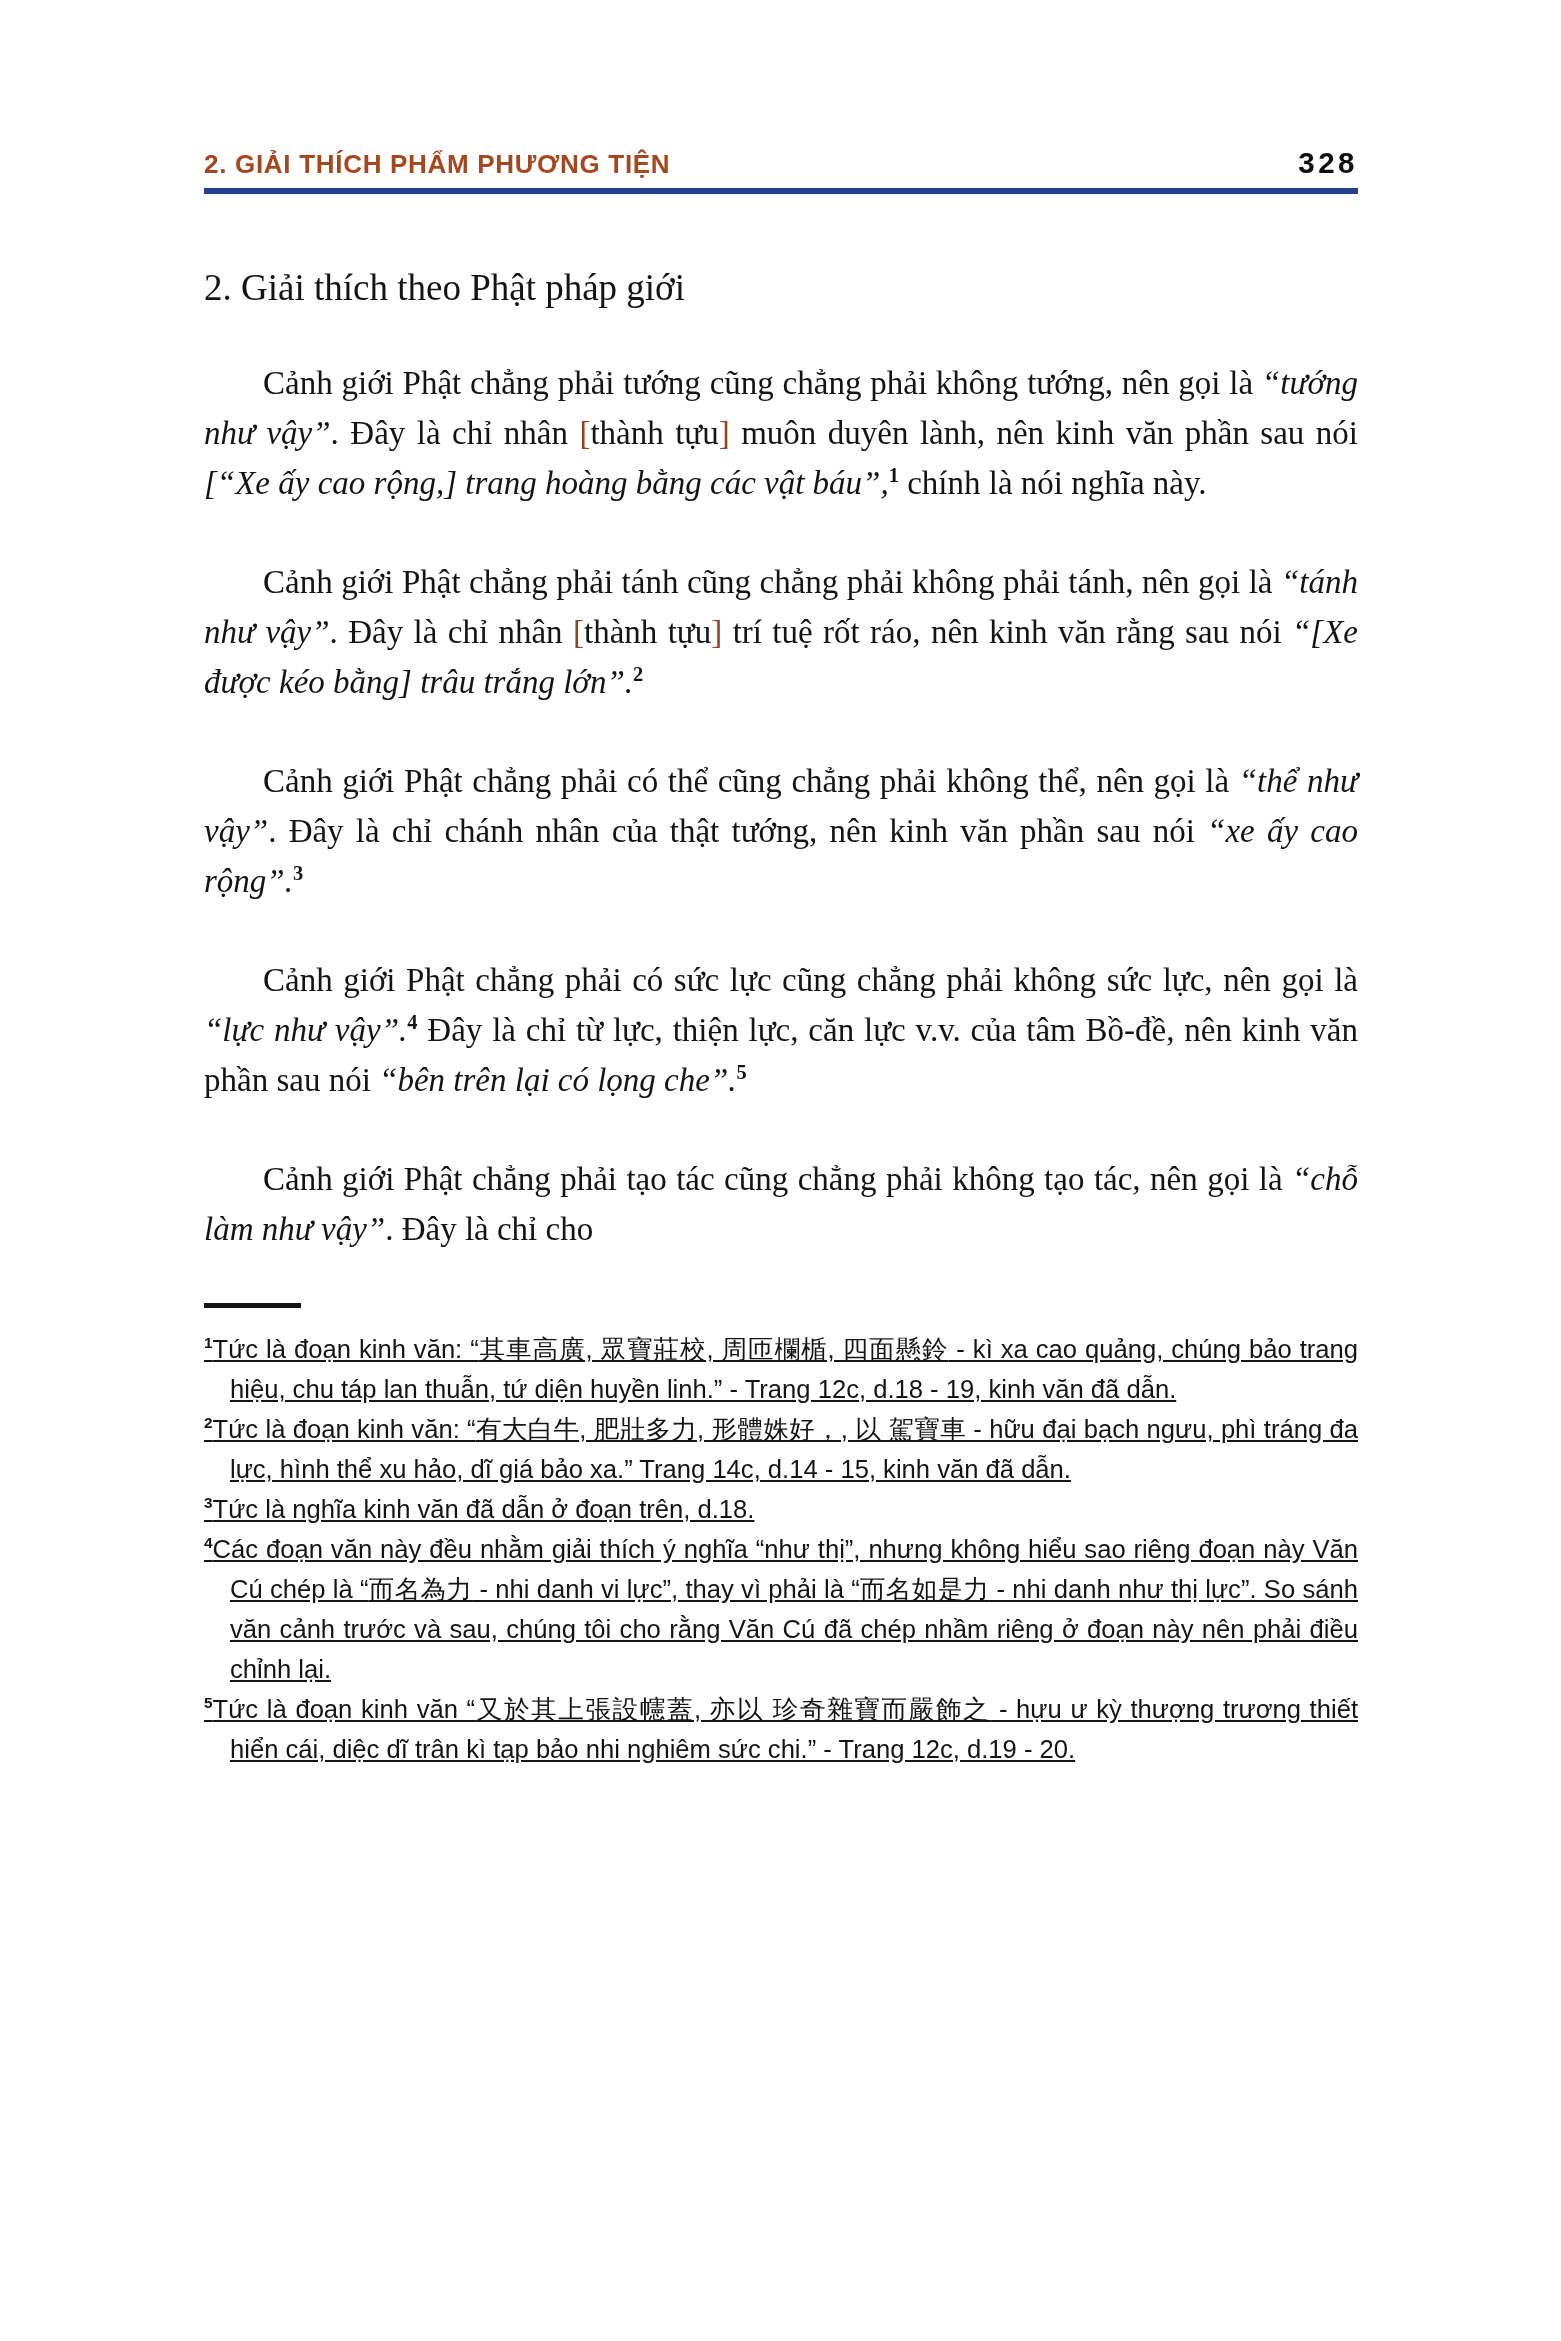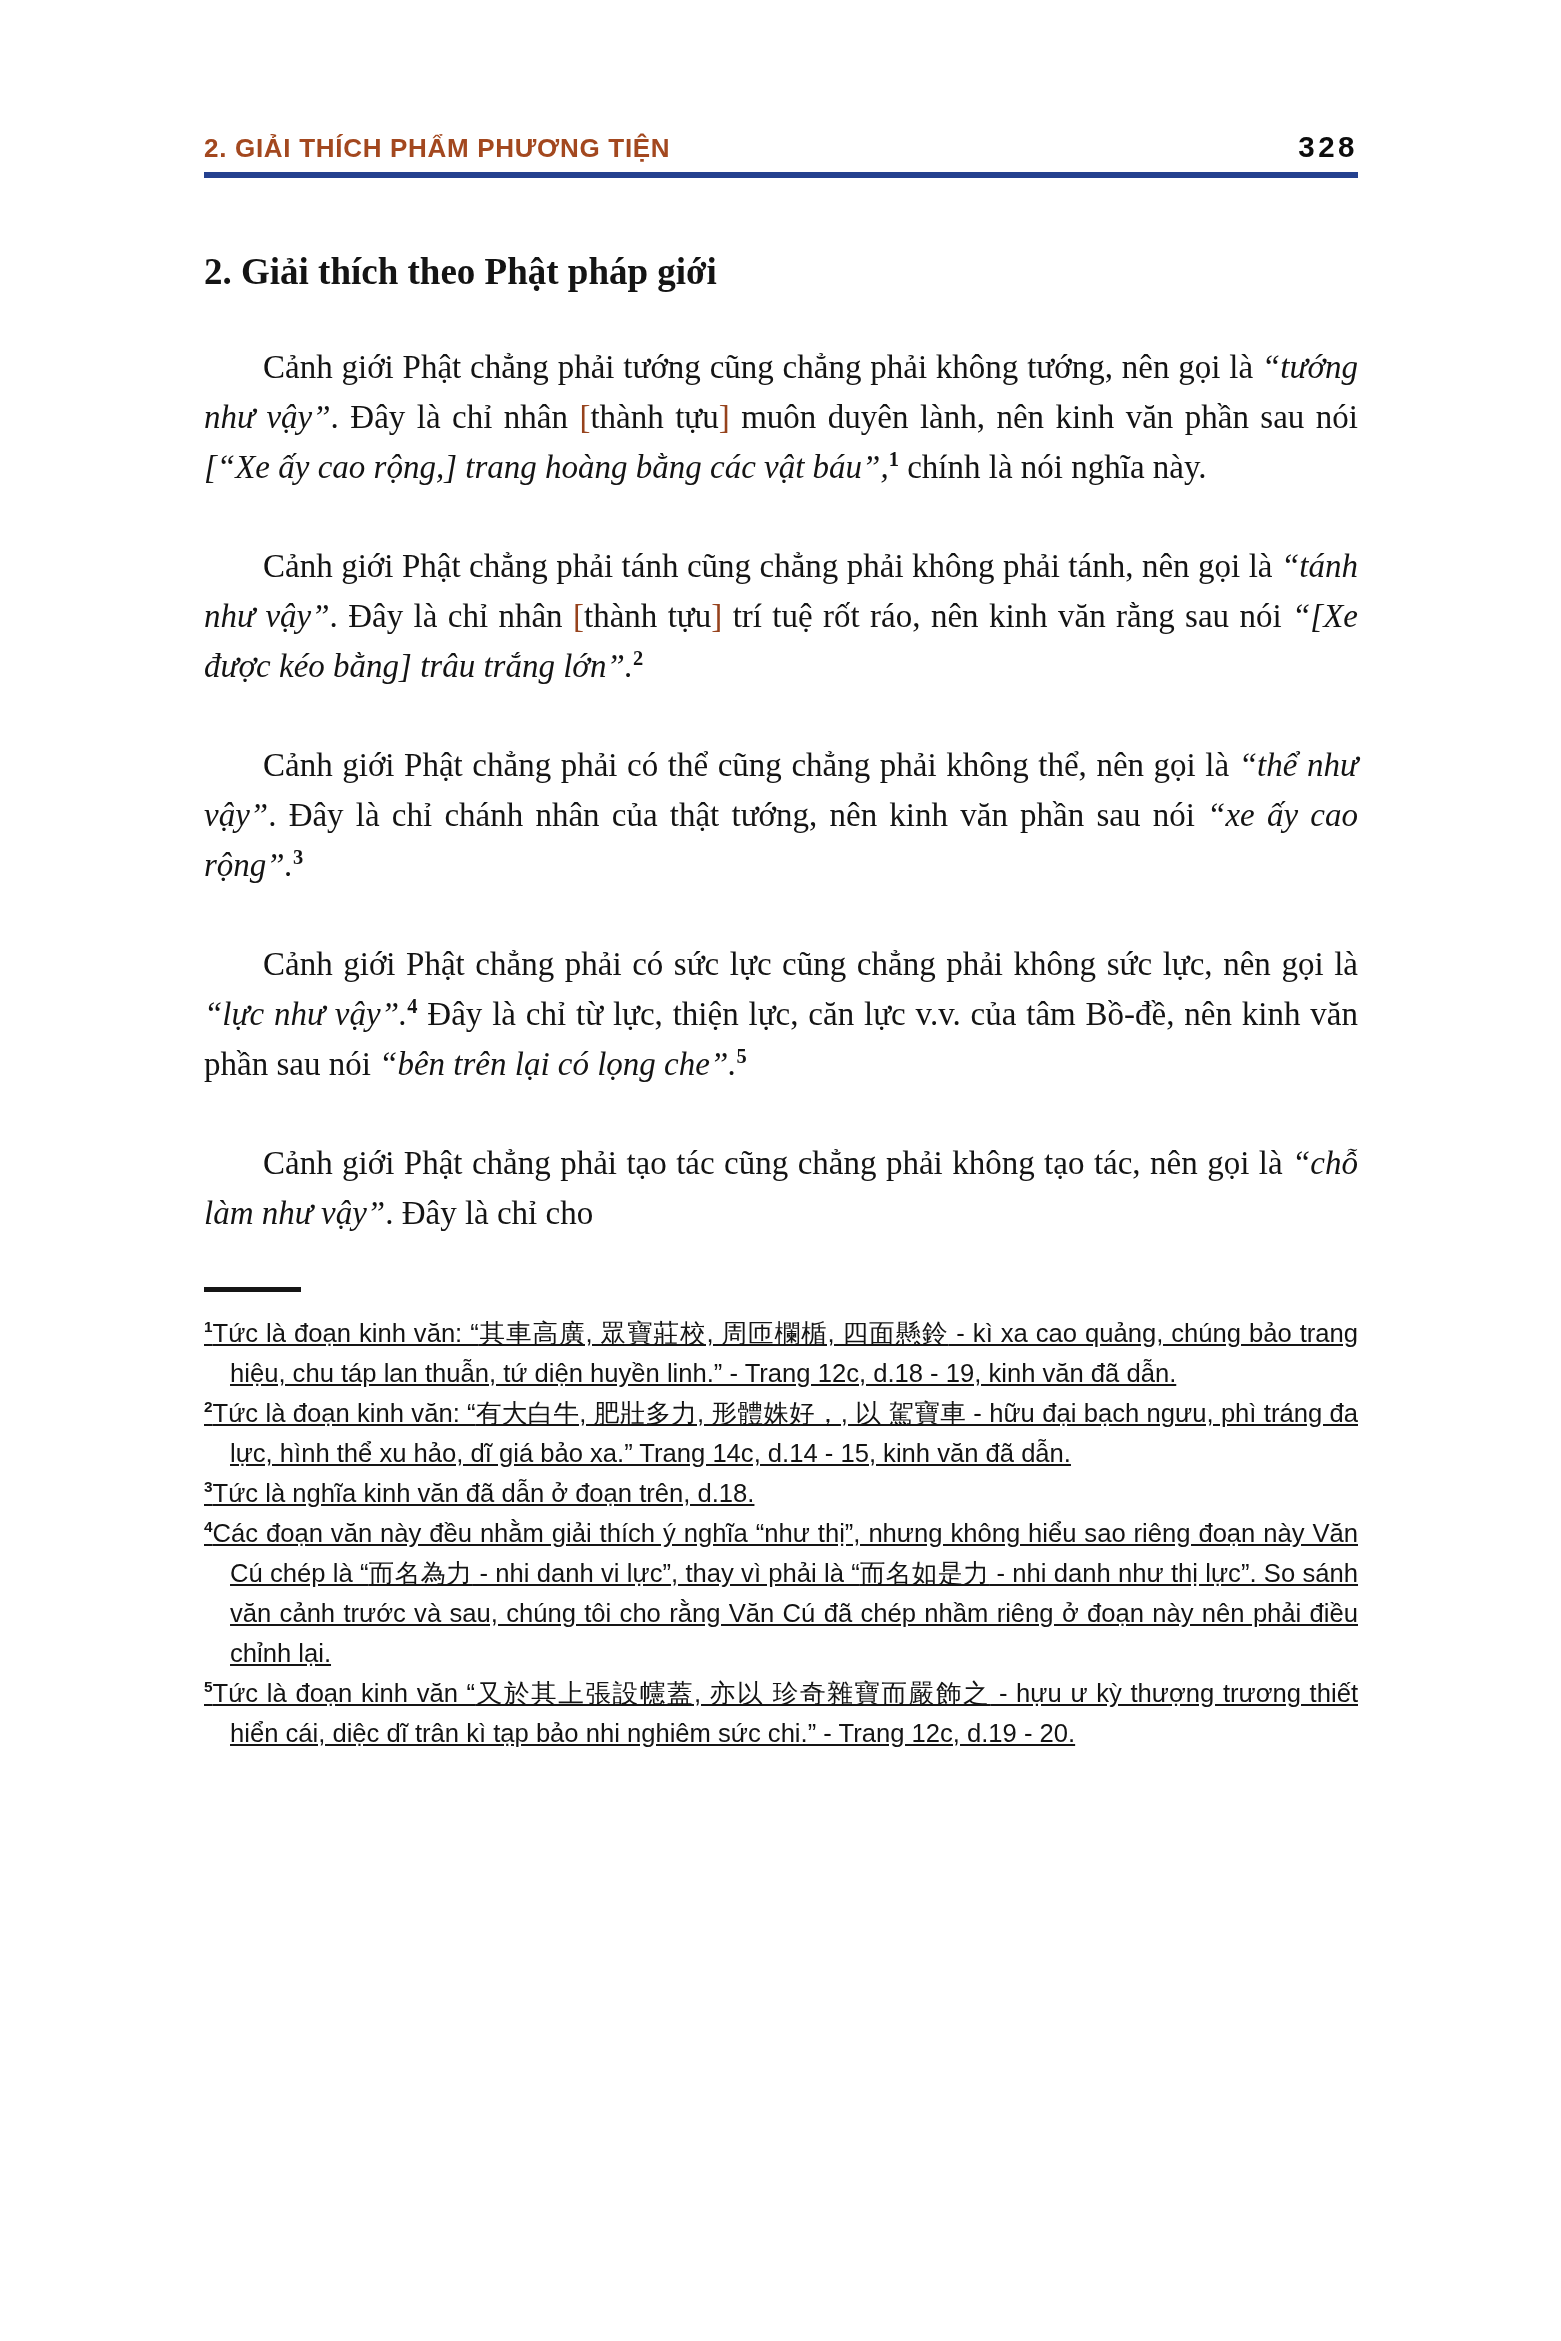--- a/index.html
+++ b/index.html
@@ -10,21 +10,21 @@
   .page {
     position: relative;
     width: 1561px;
     height: 2342px;
     background: #ffffff;
     overflow: hidden;
   }
   .content {
     position: absolute;
     left: 204px;
-    top: 0;
+    top: 16px;
     width: 1154px;
     padding-top: 130px;
   }
   
   .running-header {
     display: flex;
     justify-content: space-between;
     align-items: flex-end;
     font-family: "Liberation Sans", "DejaVu Sans", sans-serif;
     font-weight: 700;
@@ -42,21 +42,21 @@
   .rule {
     height: 6px;
     background: var(--blue, #24418F);
     margin-top: 7.8px;
   }
   
   .section-heading {
     font-family: "Liberation Serif", "DejaVu Serif", serif;
     font-size: 37px;
     line-height: 42px;
-    font-weight: 700;
+    font-weight: 400;
     color: var(--text, #141414);
     margin: 73px 0 0 0;
   }
   
   .body-text {
     margin-top: 49px;
   }
   .para {
     font-family: "Liberation Serif", "DejaVu Serif", serif;
     font-size: 33px;

